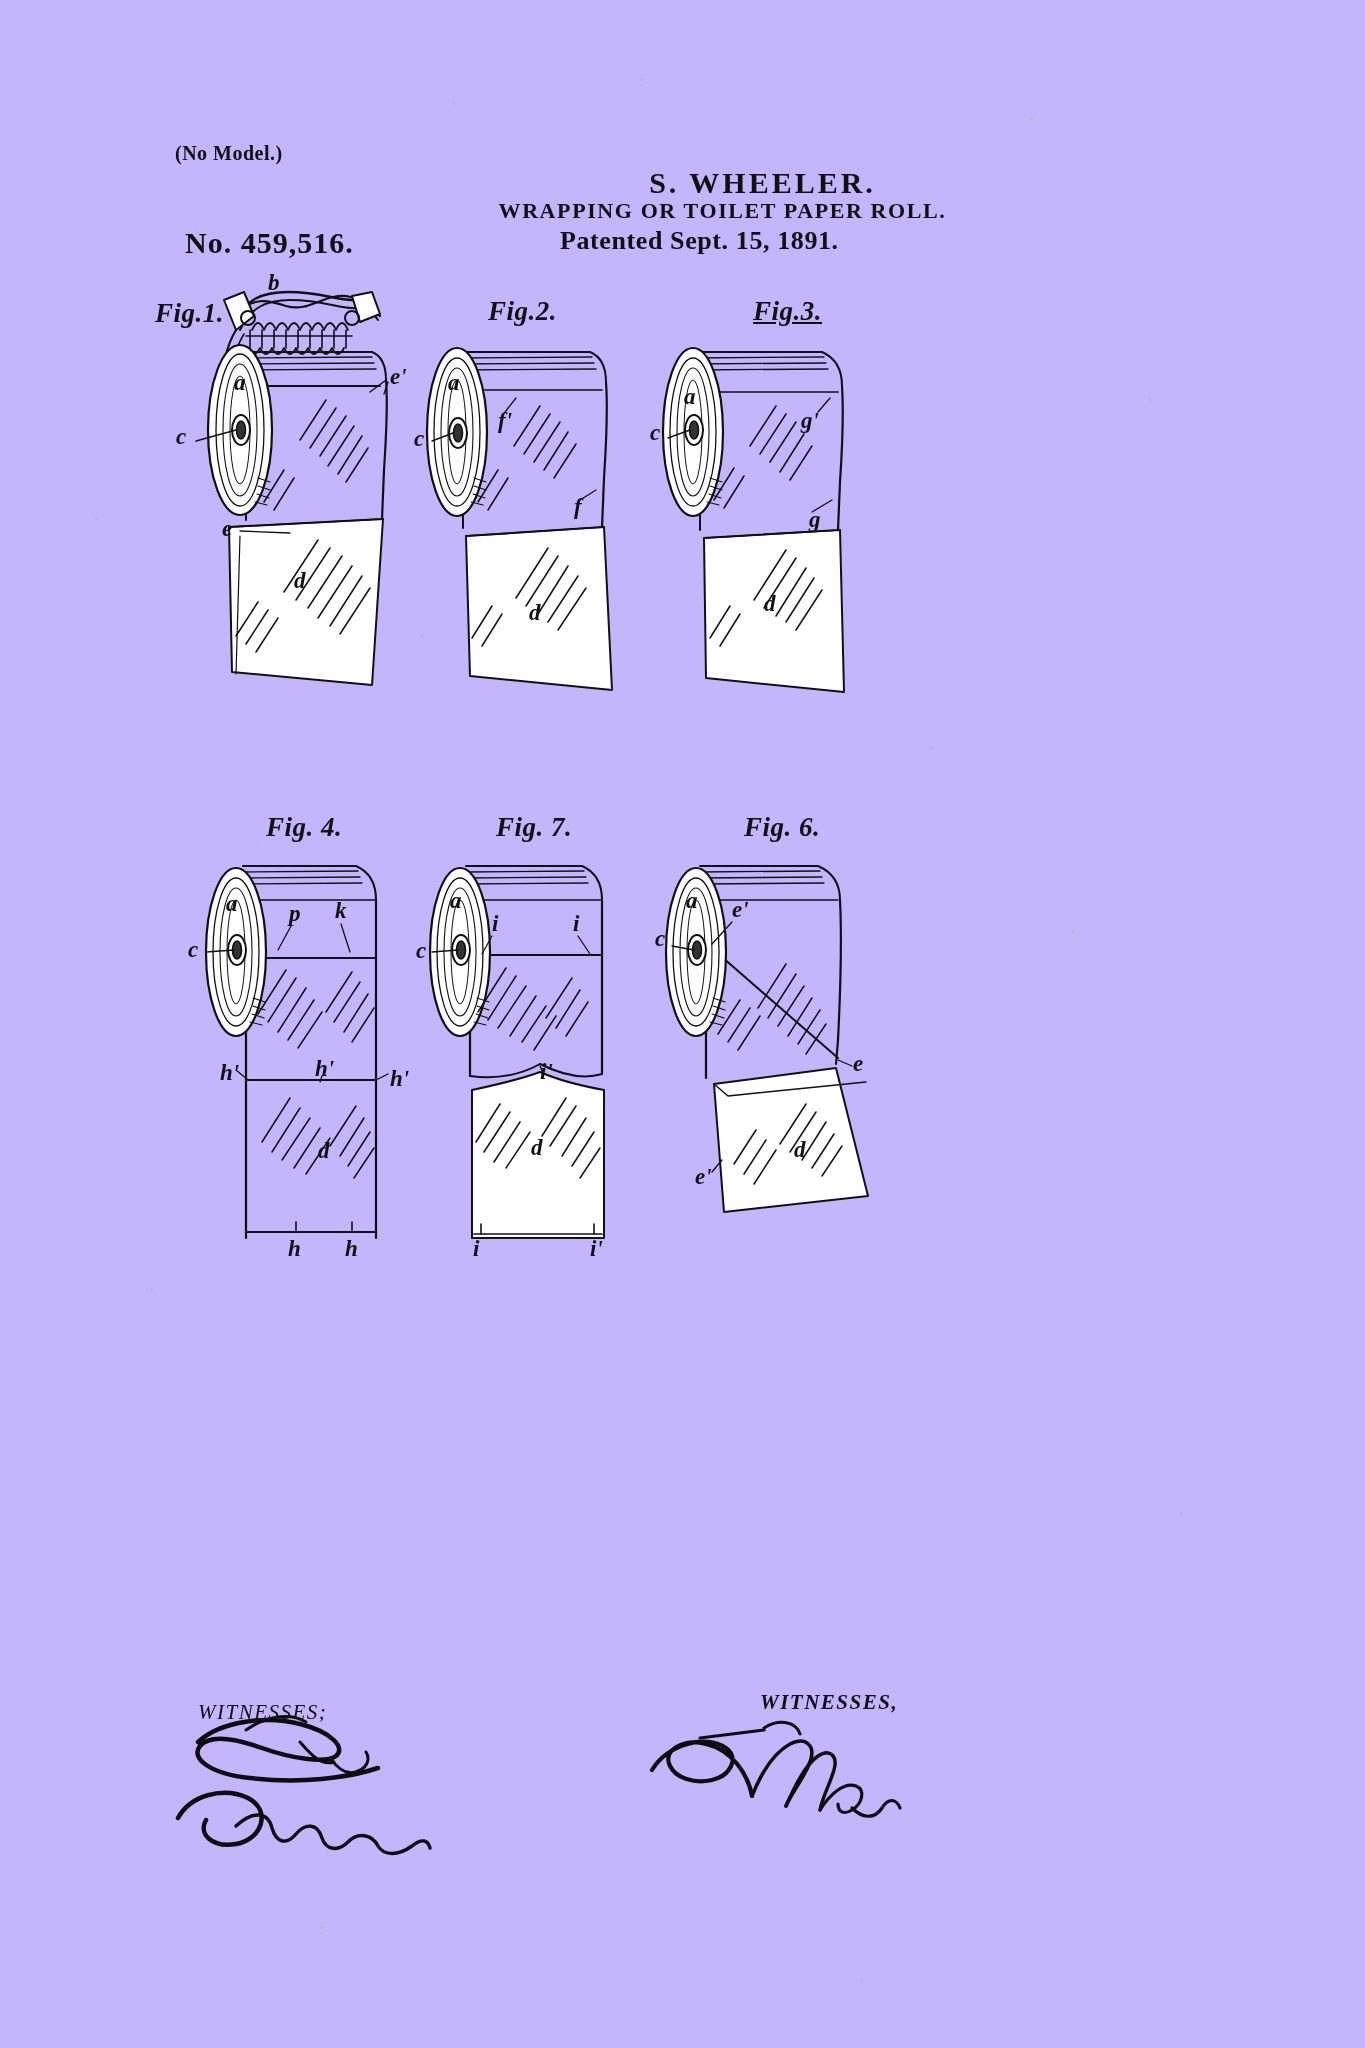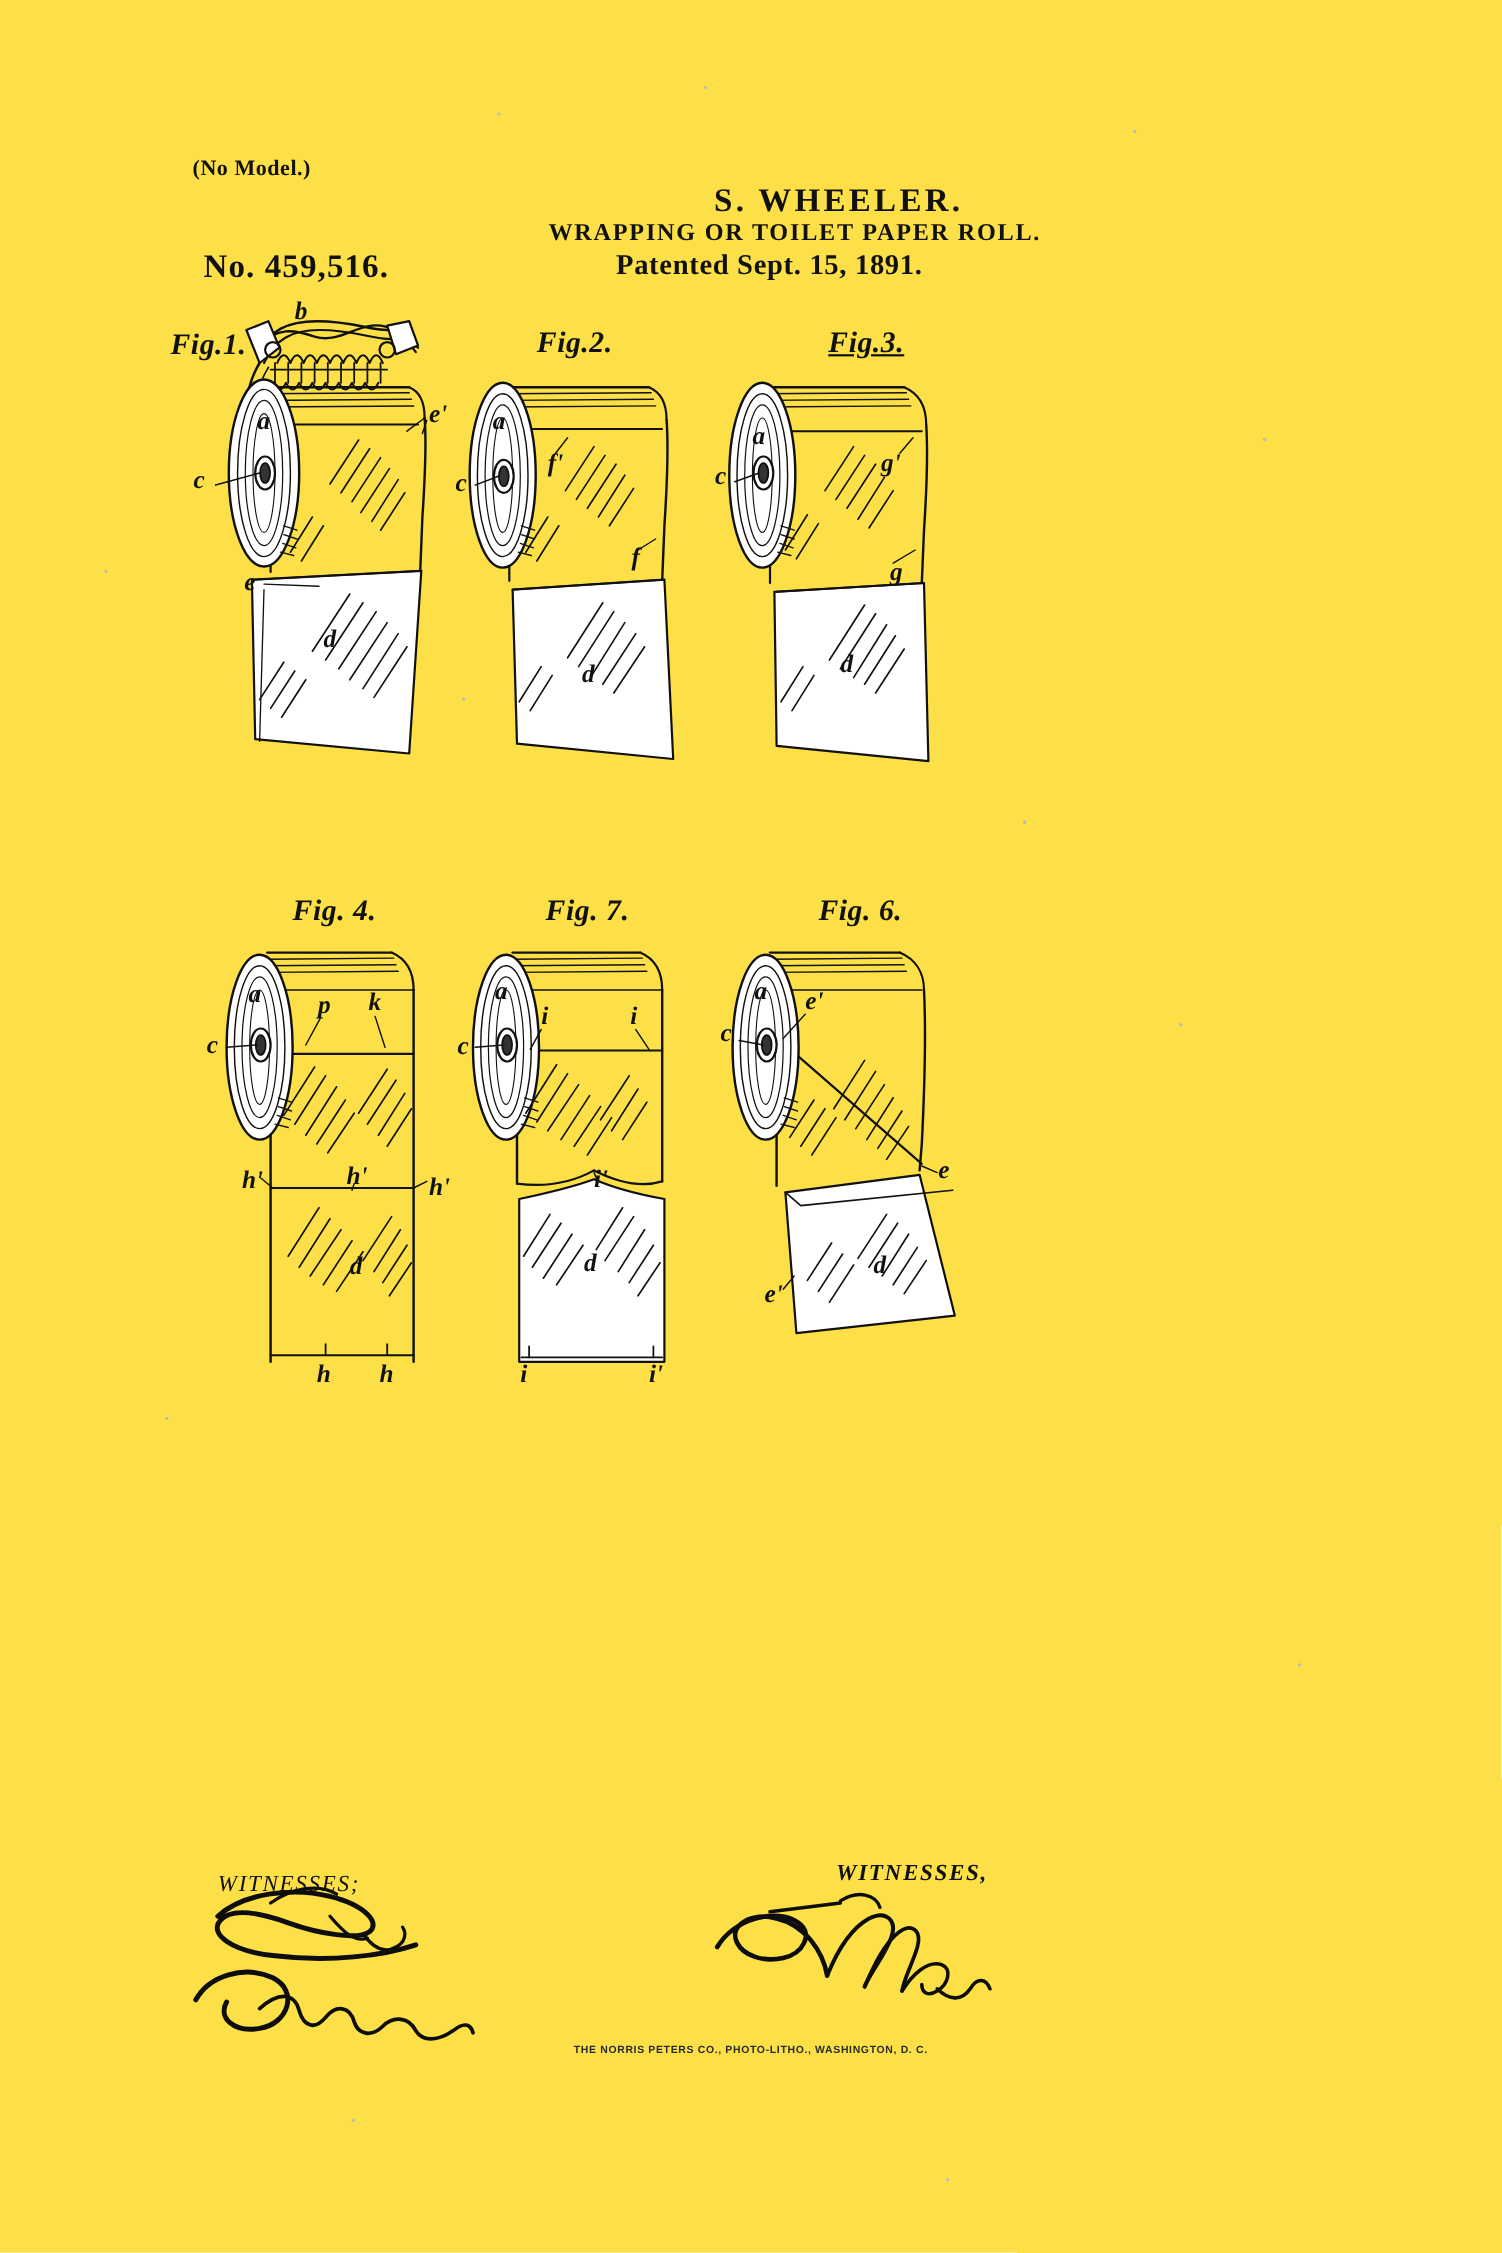--- a/index.html
+++ b/index.html
@@ -4,21 +4,21 @@
 <style>
   html, body {
     margin: 0;
     padding: 0;
     background: #ffffff;
   }
   #sheet {
     position: relative;
     width: 1365px;
     height: 2048px;
-    background: #fde047;
+    background: #c4b5fd;
     overflow: hidden;
     font-family: "Liberation Serif", serif;
     color: #111;
   }
   .abs { position: absolute; }
 
   
   .nomodel {
     left: 175px; top: 142px;
     font-family: "Liberation Serif", serif;
@@ -503,21 +503,20 @@
   <div class="abs reflet" style="left:686px; top:888px;">a</div>
   <div class="abs reflet" style="left:655px; top:926px;">c</div>
   <div class="abs reflet" style="left:732px; top:897px;">e'</div>
   <div class="abs reflet" style="left:853px; top:1051px;">e</div>
   <div class="abs reflet" style="left:794px; top:1137px;">d</div>
   <div class="abs reflet" style="left:695px; top:1164px;">e'</div>
 
   <div class="abs witness-label">WITNESSES;</div>
   <div class="abs inventor-label">WITNESSES,</div>
 
-  <div class="abs footer-credit">THE NORRIS PETERS CO., PHOTO-LITHO., WASHINGTON, D. C.</div>
 
   <div class="speck" style="left:452px;top:102px;width:3px;height:3px;"></div>
   <div class="speck" style="left:640px;top:78px;width:3px;height:3px;"></div>
   <div class="speck" style="left:1030px;top:118px;width:3px;height:3px;"></div>
   <div class="speck" style="left:1148px;top:398px;width:3px;height:3px;"></div>
   <div class="speck" style="left:95px;top:518px;width:3px;height:3px;"></div>
   <div class="speck" style="left:420px;top:634px;width:3px;height:3px;"></div>
   <div class="speck" style="left:930px;top:746px;width:3px;height:3px;"></div>
   <div class="speck" style="left:1072px;top:930px;width:3px;height:3px;"></div>
   <div class="speck" style="left:150px;top:1288px;width:3px;height:3px;"></div>

